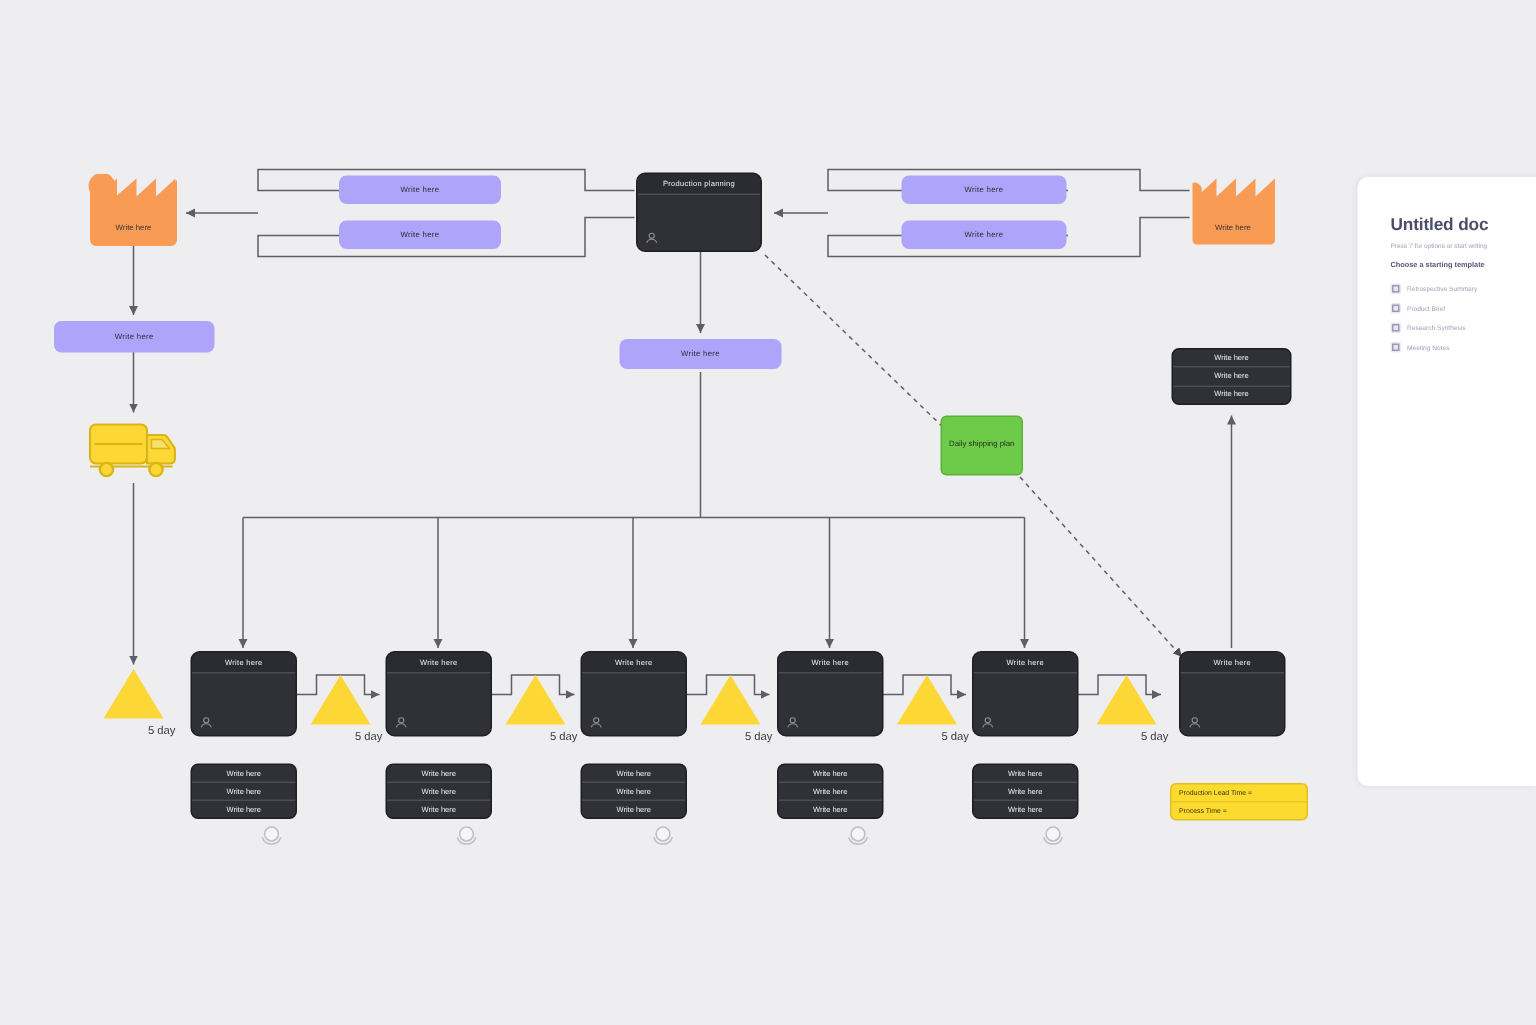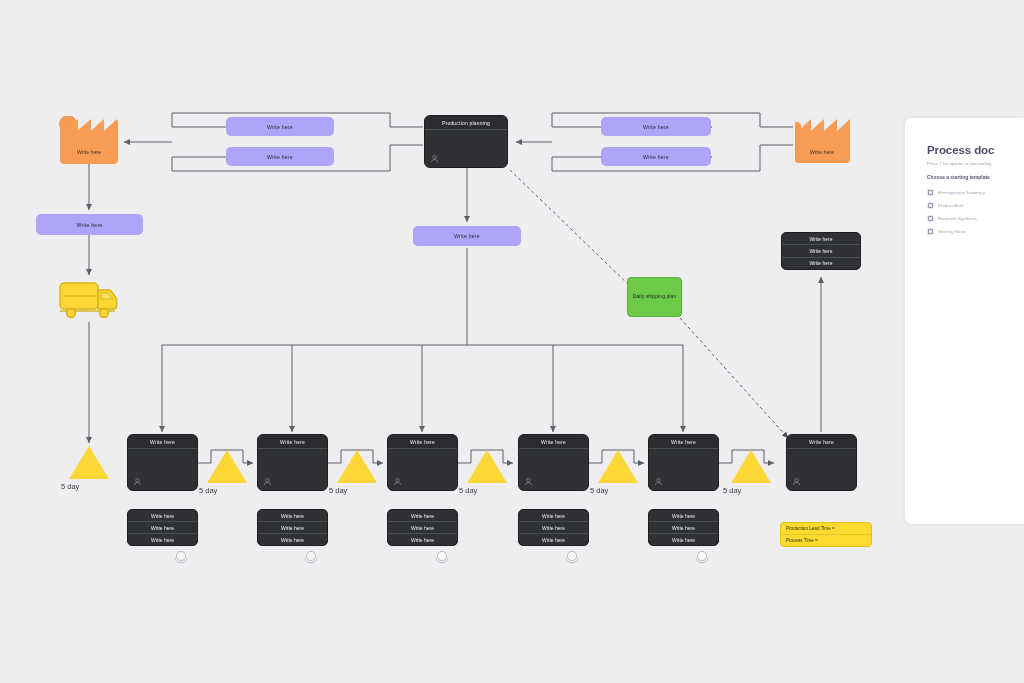--- a/index.html
+++ b/index.html
@@ -55,21 +55,21 @@
   }
   .stack .srow:last-child{border-bottom:none;}
 
   
   .tri-wrap{position:absolute;}
   .tri{
     width:0;height:0;border-left:20px solid transparent;border-right:20px solid transparent;
     border-bottom:33px solid #fcd736;
   }
   .tri-lbl{
-    position:absolute;left:-8px;right:-8px;top:36px;text-align:left;
+    position:absolute;left:-8px;right:-8px;top:36px;text-align:right;
     font-size:7.5px;color:#3a3a40;
   }
 
   
   .green{
     background:#6ecb4a;border:1px solid #5bb03b;border-radius:4px;
     display:flex;align-items:center;justify-content:center;text-align:center;
     color:#1f2a18;font-size:5.2px;line-height:1.5;padding:0 4px;box-sizing:border-box;
   }
 
@@ -386,21 +386,21 @@
       <path d="M1.8,9.2 a6.5,6.5 0 0 0 12.4,0" fill="none" stroke="#bdbfc6" stroke-width="1"></path>
     </svg>
   </div>
 
   <div class="node ybox" style="left:780px;top:522px;width:92px;height:25px;">
     <div class="yrow">Production Lead Time =</div>
     <div class="yrow">Process Time =</div>
   </div>
 
   <div id="doc-panel">
-    <div class="dtitle">Process doc</div>
+    <div class="dtitle">Untitled doc</div>
     <div class="dhint">Press '/' for options or start writing</div>
     <div class="dsub">Choose a starting template</div>
     <div class="tlist">
       <div class="titem">
         <span class="ticon">
             <i></i>
           </span>
         <span class="tlabel">Retrospective Summary</span>
       </div>
       <div class="titem">

